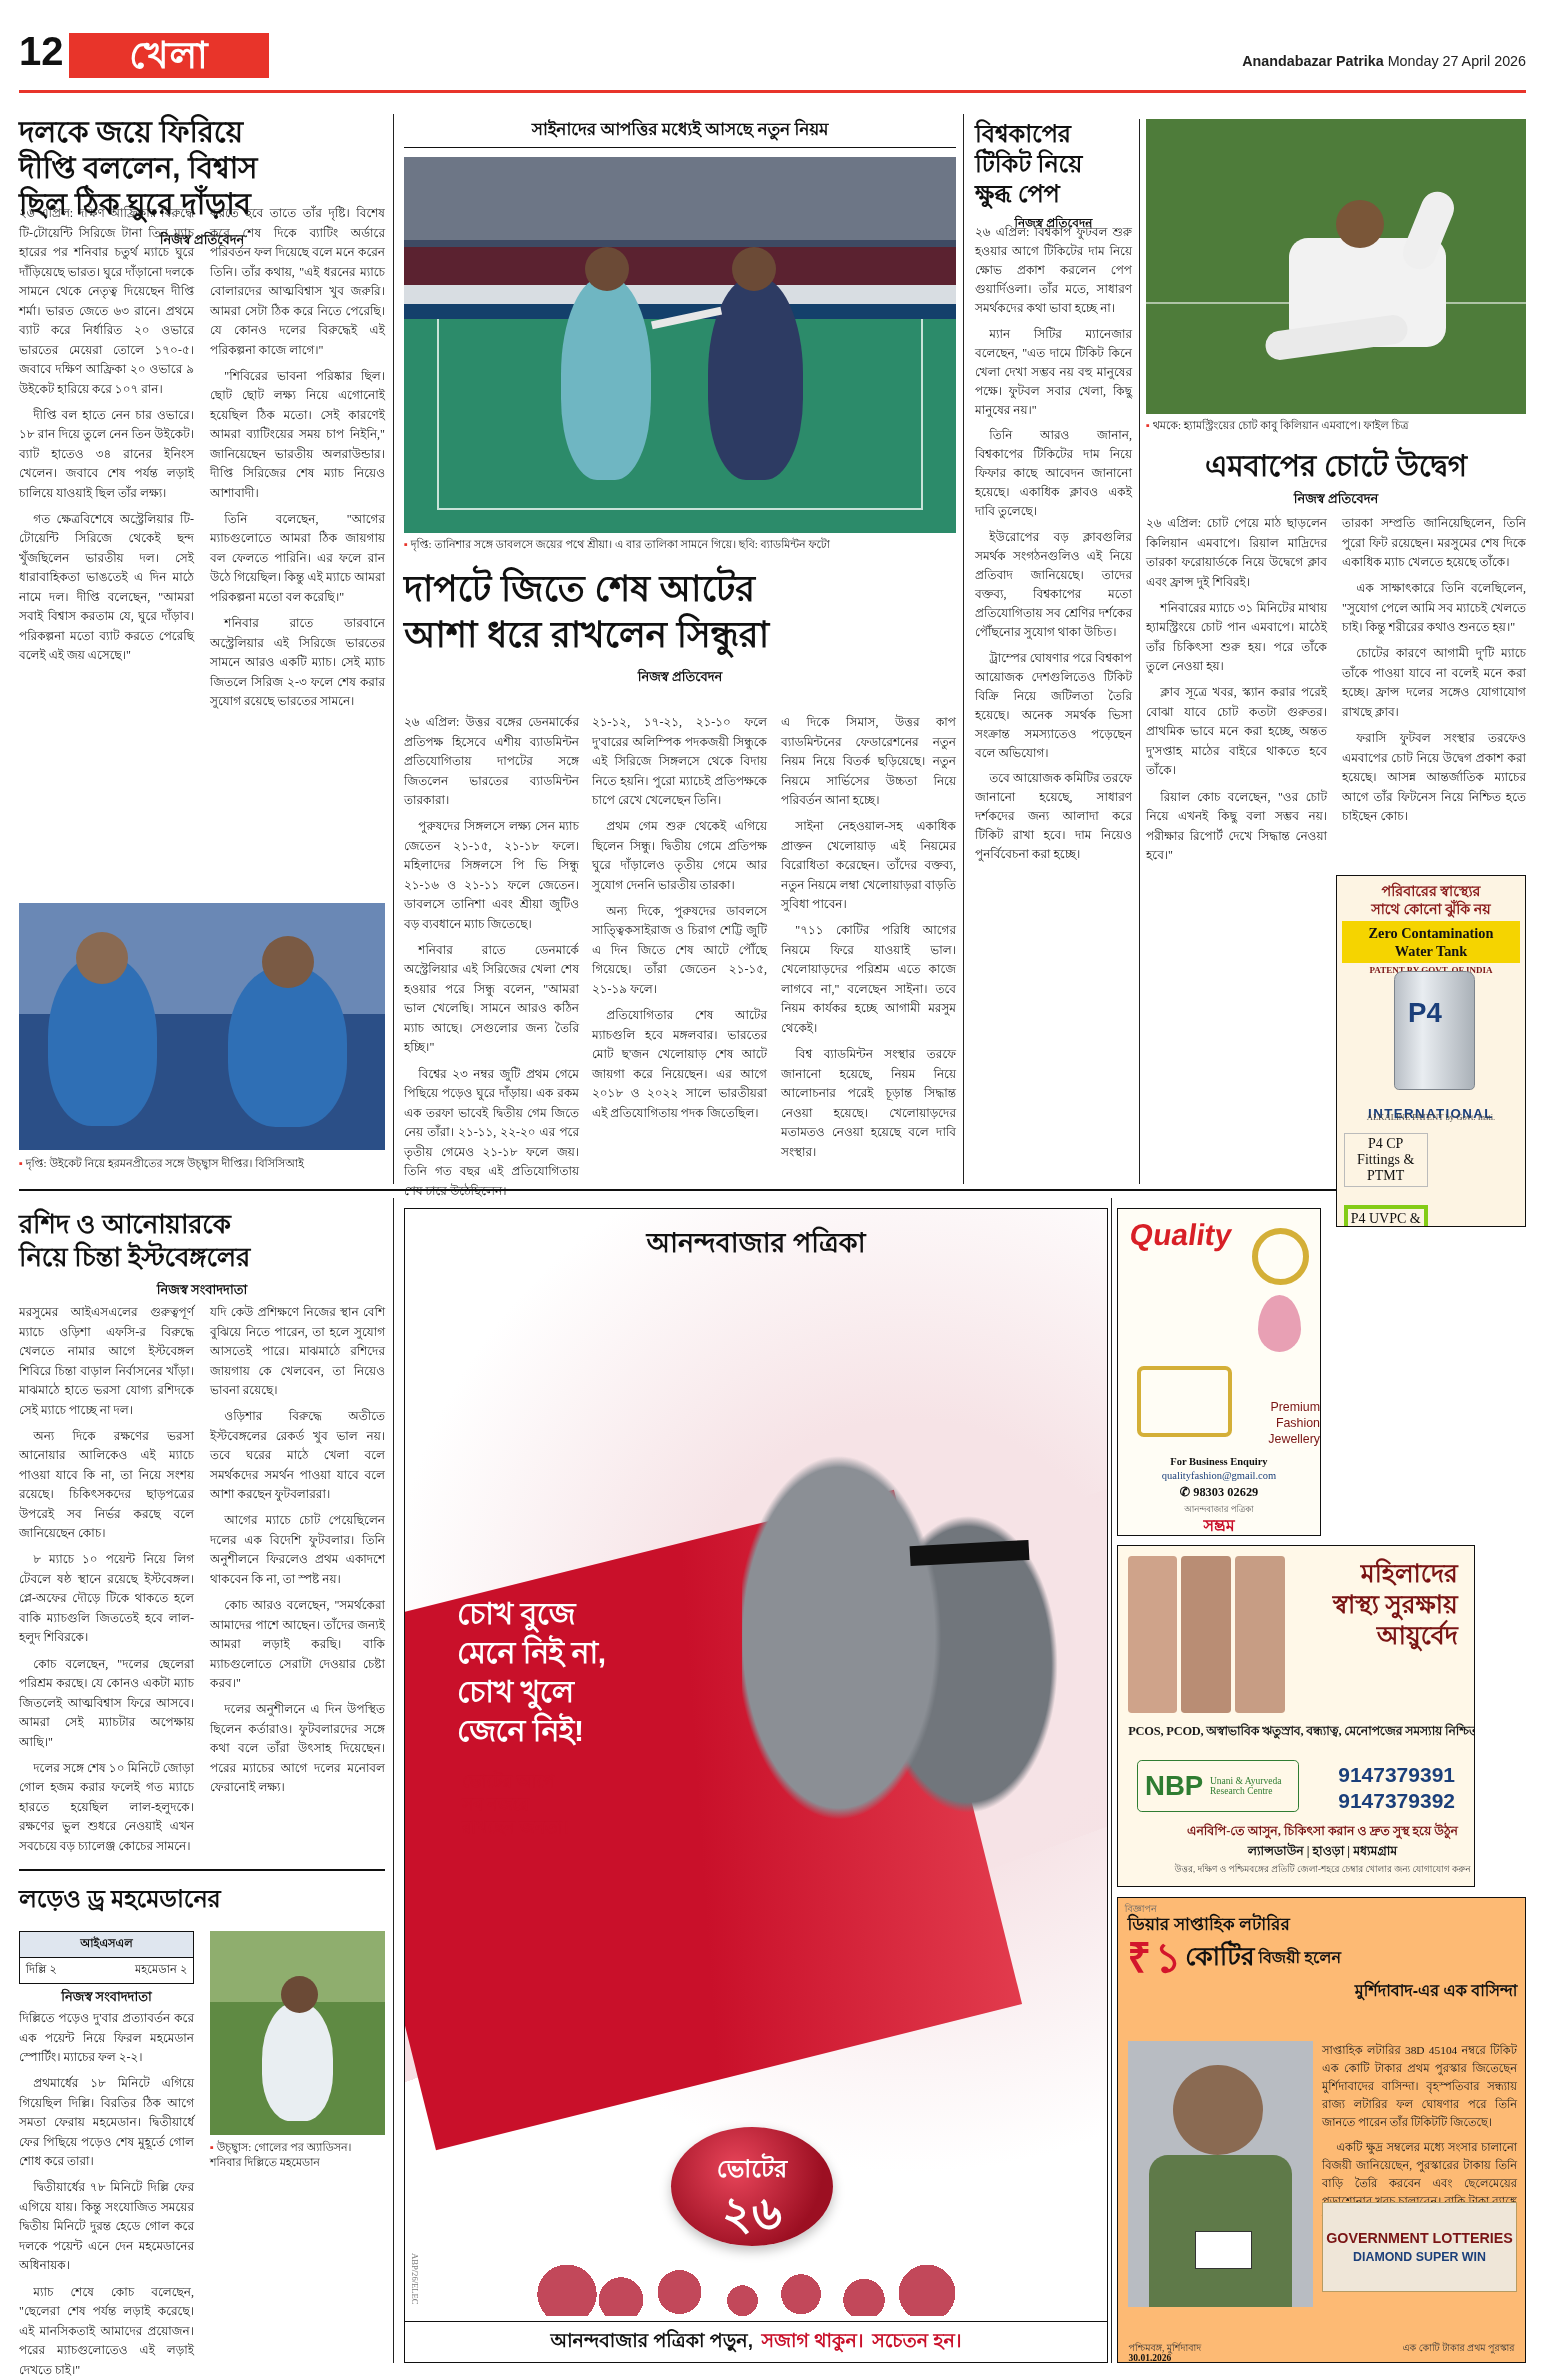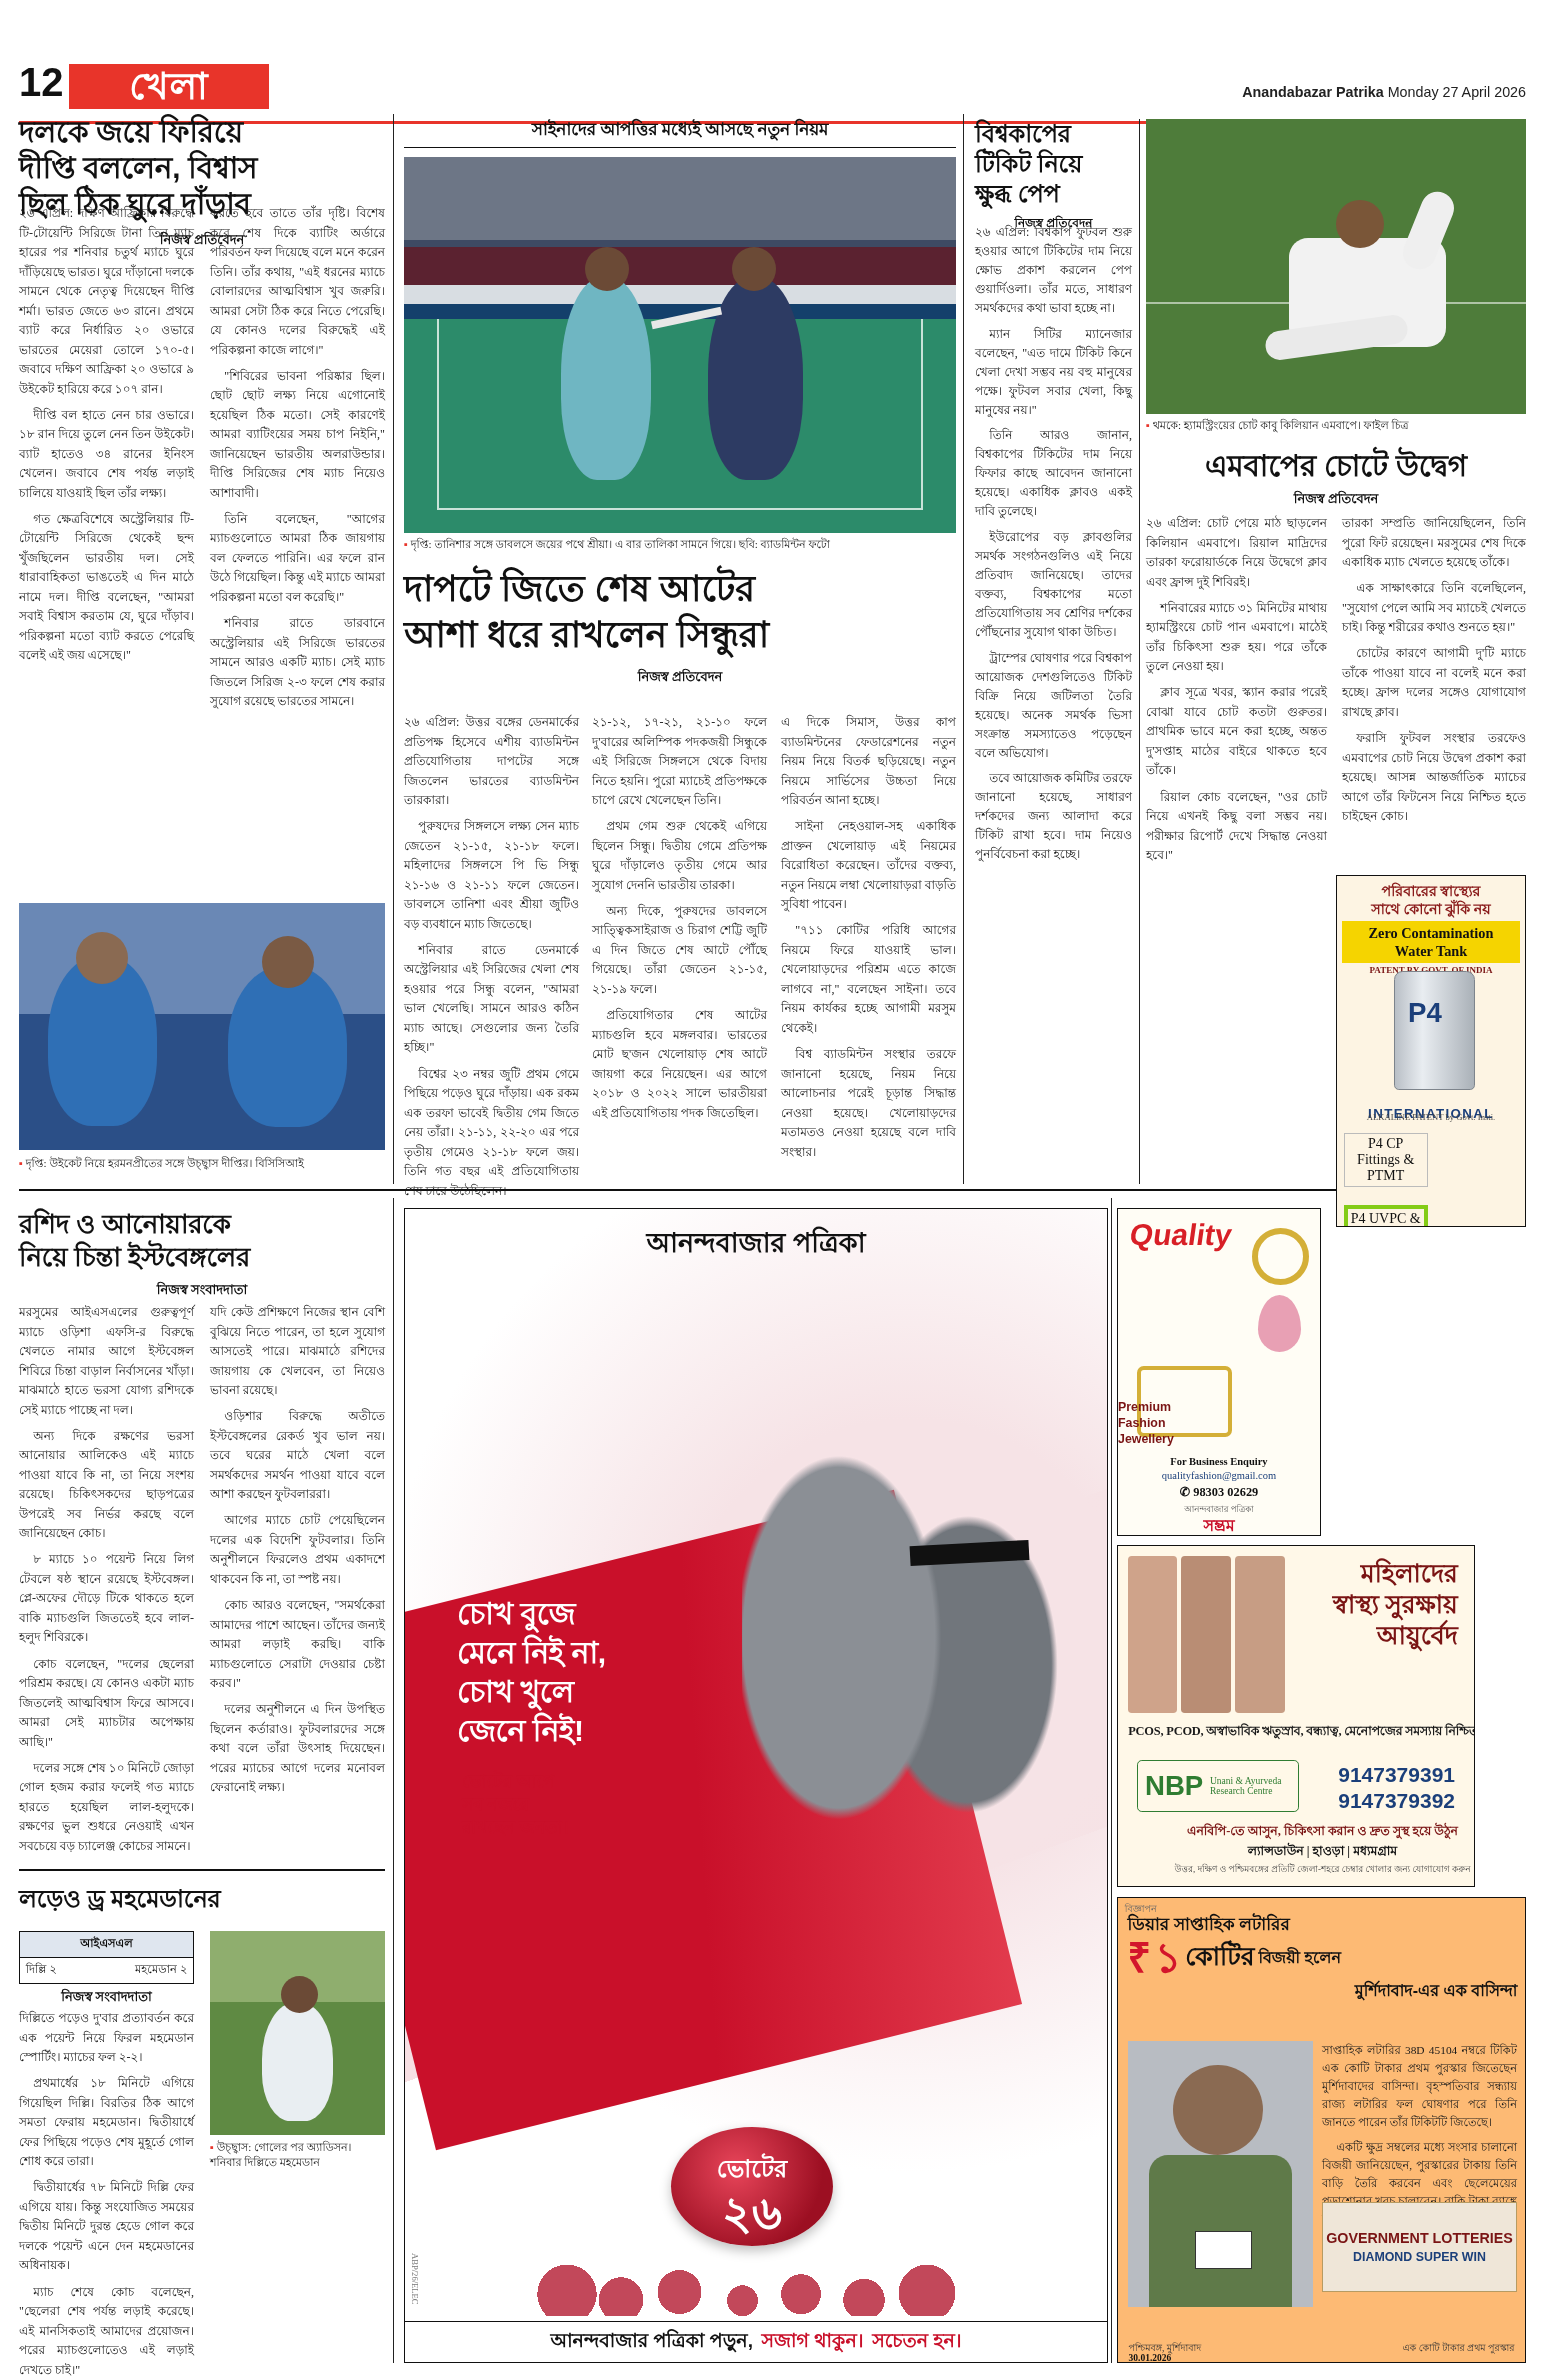--- a/index.html
+++ b/index.html
@@ -11,21 +11,21 @@
     color: #111;
     position: relative;
     overflow: hidden;
   }
   .page {
     position: absolute; inset: 0;
     padding: 0 19px;
   }
   
   .masthead {
-    position: absolute; left: 19px; top: 28.5px; width: 1507px; height: 71px; margin-top: 31px;
+    position: absolute; left: 19px; top: 28.5px; width: 1507px; height: 71px;
   }
   .folio {
     position: absolute; left: 0; top: 0;
     font-size: 40px; font-weight: bold; color: #111;
     font-family: "Liberation Sans", sans-serif;
   }
   .section-tag {
     position: absolute; left: 50px; top: 4.8px;
     width: 200px; height: 45px;
     background: #e8342a;
@@ -444,21 +444,21 @@
       <span class="red">সজাগ থাকুন।</span>
       <span class="red">সচেতন হন।</span>
     </div>
   </div>
 
   <div class="ad jewel-ad" style="left:1117px;top:1208px;width:204px;height:328px;">
     <div class="quality-logo" style="position:absolute;left:12.4px;top:8.6px;font-size:30px;">Quality</div>
     <div style="position:absolute;right:11.4px;top:19px;width:57px;height:57px;border:6.7px solid #d4af37;border-radius:50%;"></div>
     <div style="position:absolute;right:19px;top:86px;width:43px;height:57px;background:#e8a0b4;border-radius:50% 50% 50% 50% / 60% 60% 40% 40%;"></div>
     <div style="position:absolute;left:19px;top:157px;width:95px;height:71px;border:4.8px solid #d4af37;border-radius:6.7px;"></div>
-    <div style="position:absolute;left:0;top:190px;width:100%;text-align:left;font-family:'Liberation Sans',sans-serif;font-size:12.4px;line-height:16px;color:#7a1414;font-weight:bold;">
+    <div style="position:absolute;left:0;top:190px;width:100%;text-align:right;font-family:'Liberation Sans',sans-serif;font-size:12.4px;line-height:16px;color:#7a1414;font-weight:normal;">
       <div>Premium</div>
       <div>Fashion</div>
       <div>Jewellery</div>
     </div>
     <div style="position:absolute;left:0;top:247px;width:100%;text-align:center;font-size:10.5px;font-weight:bold;">For Business Enquiry</div>
     <div style="position:absolute;left:0;top:261px;width:100%;text-align:center;font-size:10.5px;color:#1b3f7a;">qualityfashion@gmail.com</div>
     <div style="position:absolute;left:0;top:275px;width:100%;text-align:center;font-size:12.4px;font-weight:bold;">
       <span>✆</span>
       <span>98303 02629</span>
     </div>

